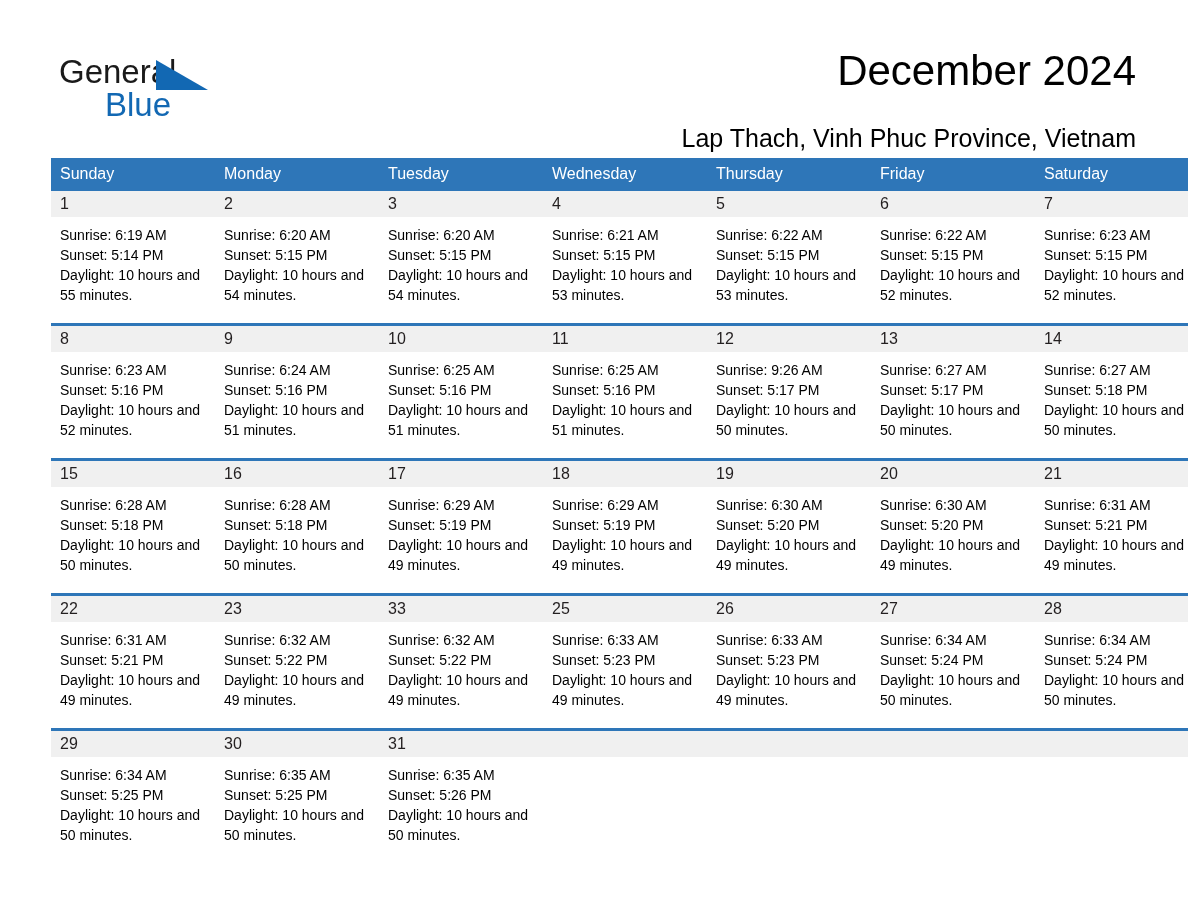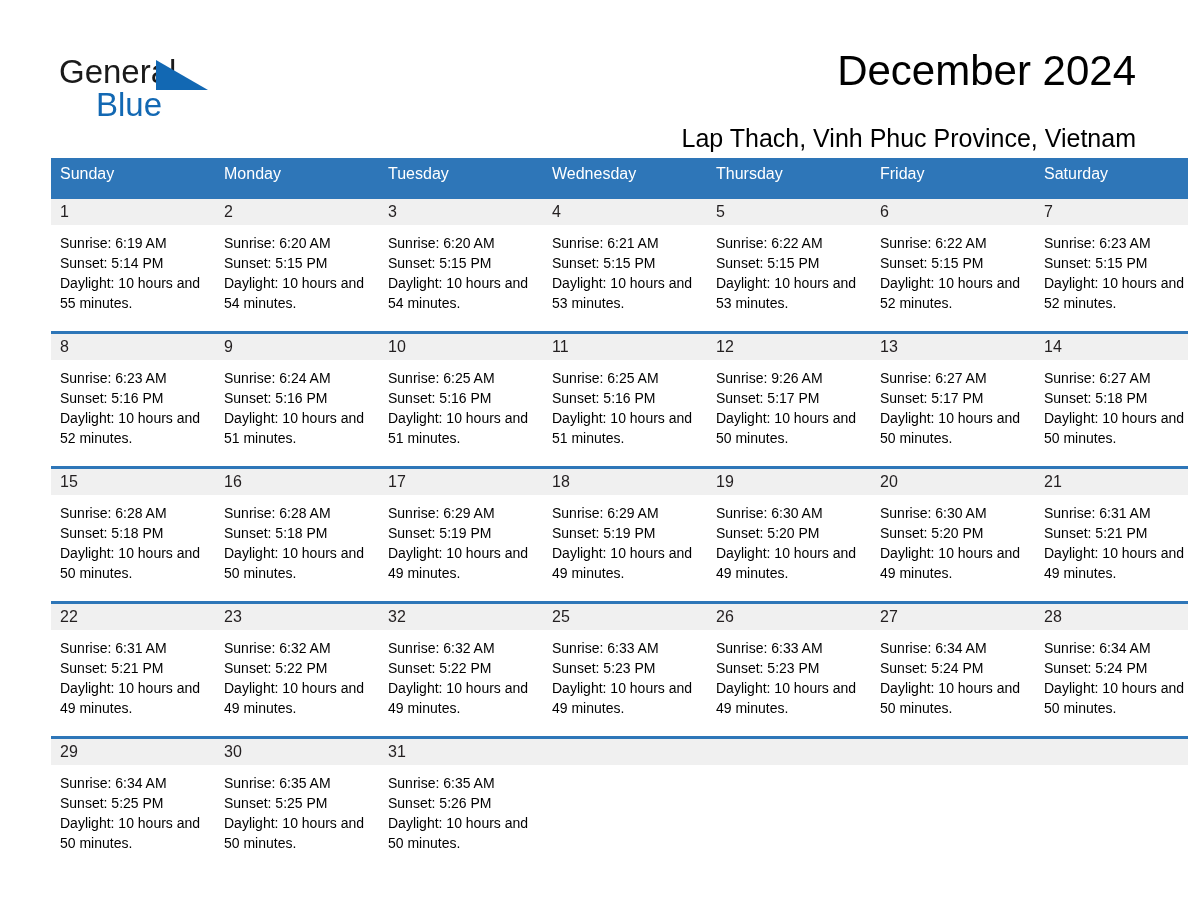--- a/index.html
+++ b/index.html
@@ -51,21 +51,21 @@
   .logo-tri {
     position: absolute;
     left: 97px;
     top: 6px;
     width: 0;
     height: 0;
   }
   .logo-tri svg { display: block; }
   .logo-blue {
     position: absolute;
-    left: 37px;
+    left: 46px;
     top: 33px;
     font-size: 33px;
     line-height: 36px;
     color: #1268b3;
     font-weight: 400;
   }
 
   .title {
     position: absolute;
     right: 0;
@@ -98,21 +98,21 @@
     border-collapse: collapse;
     table-layout: fixed;
   }
 
   .calendar th {
     background: #2e76b8;
     color: #ffffff;
     font-size: 16px;
     font-weight: 400;
     text-align: left;
-    padding: 7px 0 16px 9px;
+    padding: 7px 0 8px 9px;
     width: 155px;
     border: 0;
   }
 
   .week-row > td {
     vertical-align: top;
     padding: 0;
     border: 0;
     border-top: 3px solid #2e76b8;
     width: 155px;
@@ -370,21 +370,21 @@
           </td>
           <td>
             <div class="daynum">23</div>
             <div class="cell-body">
               <div class="cell-line">Sunrise: 6:32 AM</div>
               <div class="cell-line">Sunset: 5:22 PM</div>
               <div class="cell-daylight">Daylight: 10 hours and 49 minutes.</div>
             </div>
           </td>
           <td>
-            <div class="daynum">32</div>
+            <div class="daynum">33</div>
             <div class="cell-body">
               <div class="cell-line">Sunrise: 6:32 AM</div>
               <div class="cell-line">Sunset: 5:22 PM</div>
               <div class="cell-daylight">Daylight: 10 hours and 49 minutes.</div>
             </div>
           </td>
           <td>
             <div class="daynum">25</div>
             <div class="cell-body">
               <div class="cell-line">Sunrise: 6:33 AM</div>

